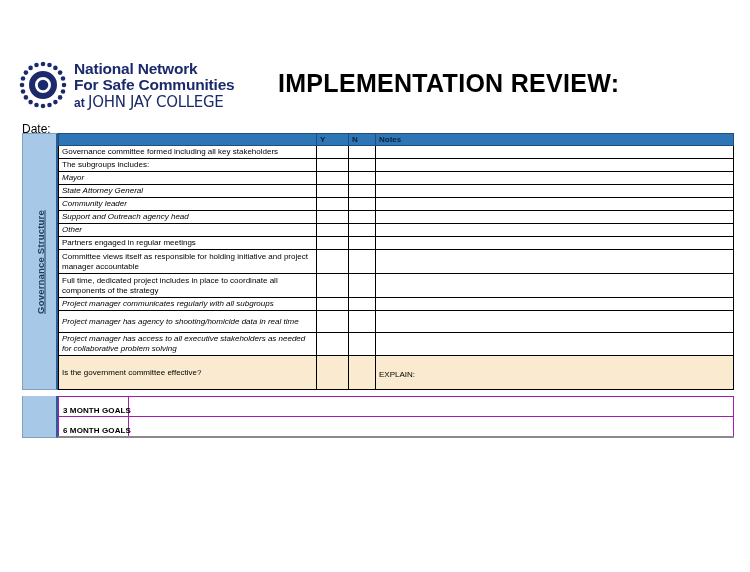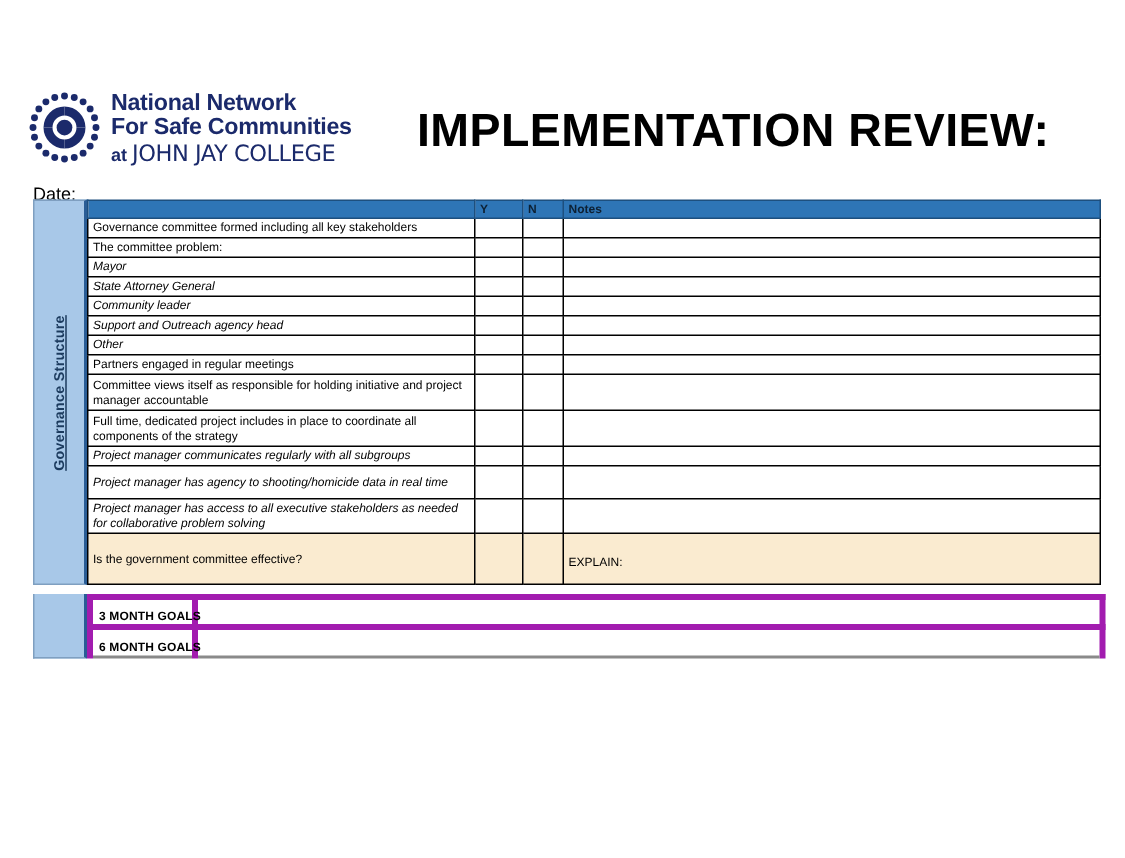--- a/index.html
+++ b/index.html
@@ -65,21 +65,21 @@
   .brand-college {
     font-size: 15px;
     font-weight: normal;
     letter-spacing: -0.3px;
     font-family: "DejaVu Sans", sans-serif;
   }
   #doc-title {
     position: absolute;
     left: 278px;
     top: 69px;
-    font-size: 31px;
+    font-size: 25px;
     font-weight: bold;
     letter-spacing: 0.3px;
     white-space: nowrap;
     font-family: "Liberation Sans", sans-serif;
   }
 
   
   #date-line {
     position: absolute;
     left: 22px;
@@ -193,21 +193,21 @@
     border-right: 2px solid #2a5d96;
     border-top: none;
   }
   table.goals {
     border-collapse: collapse;
     table-layout: fixed;
     width: 675px;
     font-size: 8px;
   }
   table.goals td {
-    border: 4px solid #a21caf;
+    border: 1px solid #a21caf;
     height: 20px;
     padding: 1px 4px;
     background: #ffffff;
     box-sizing: border-box;
     vertical-align: bottom;
   }
   col.g-label { width: 70px; }
   col.g-value { width: 605px; }
   td.goal-label {
     font-weight: bold;
@@ -293,21 +293,21 @@
           </tr>
 
           <tr>
             <td class="shaded">Governance committee formed including all key stakeholders</td>
             <td></td>
             <td></td>
             <td></td>
           </tr>
 
           <tr>
-            <td>The committee problem:</td>
+            <td>The subgroups includes:</td>
             <td></td>
             <td></td>
             <td></td>
           </tr>
 
           <tr>
             <td class="indent-italic">Mayor</td>
             <td></td>
             <td></td>
             <td></td>

